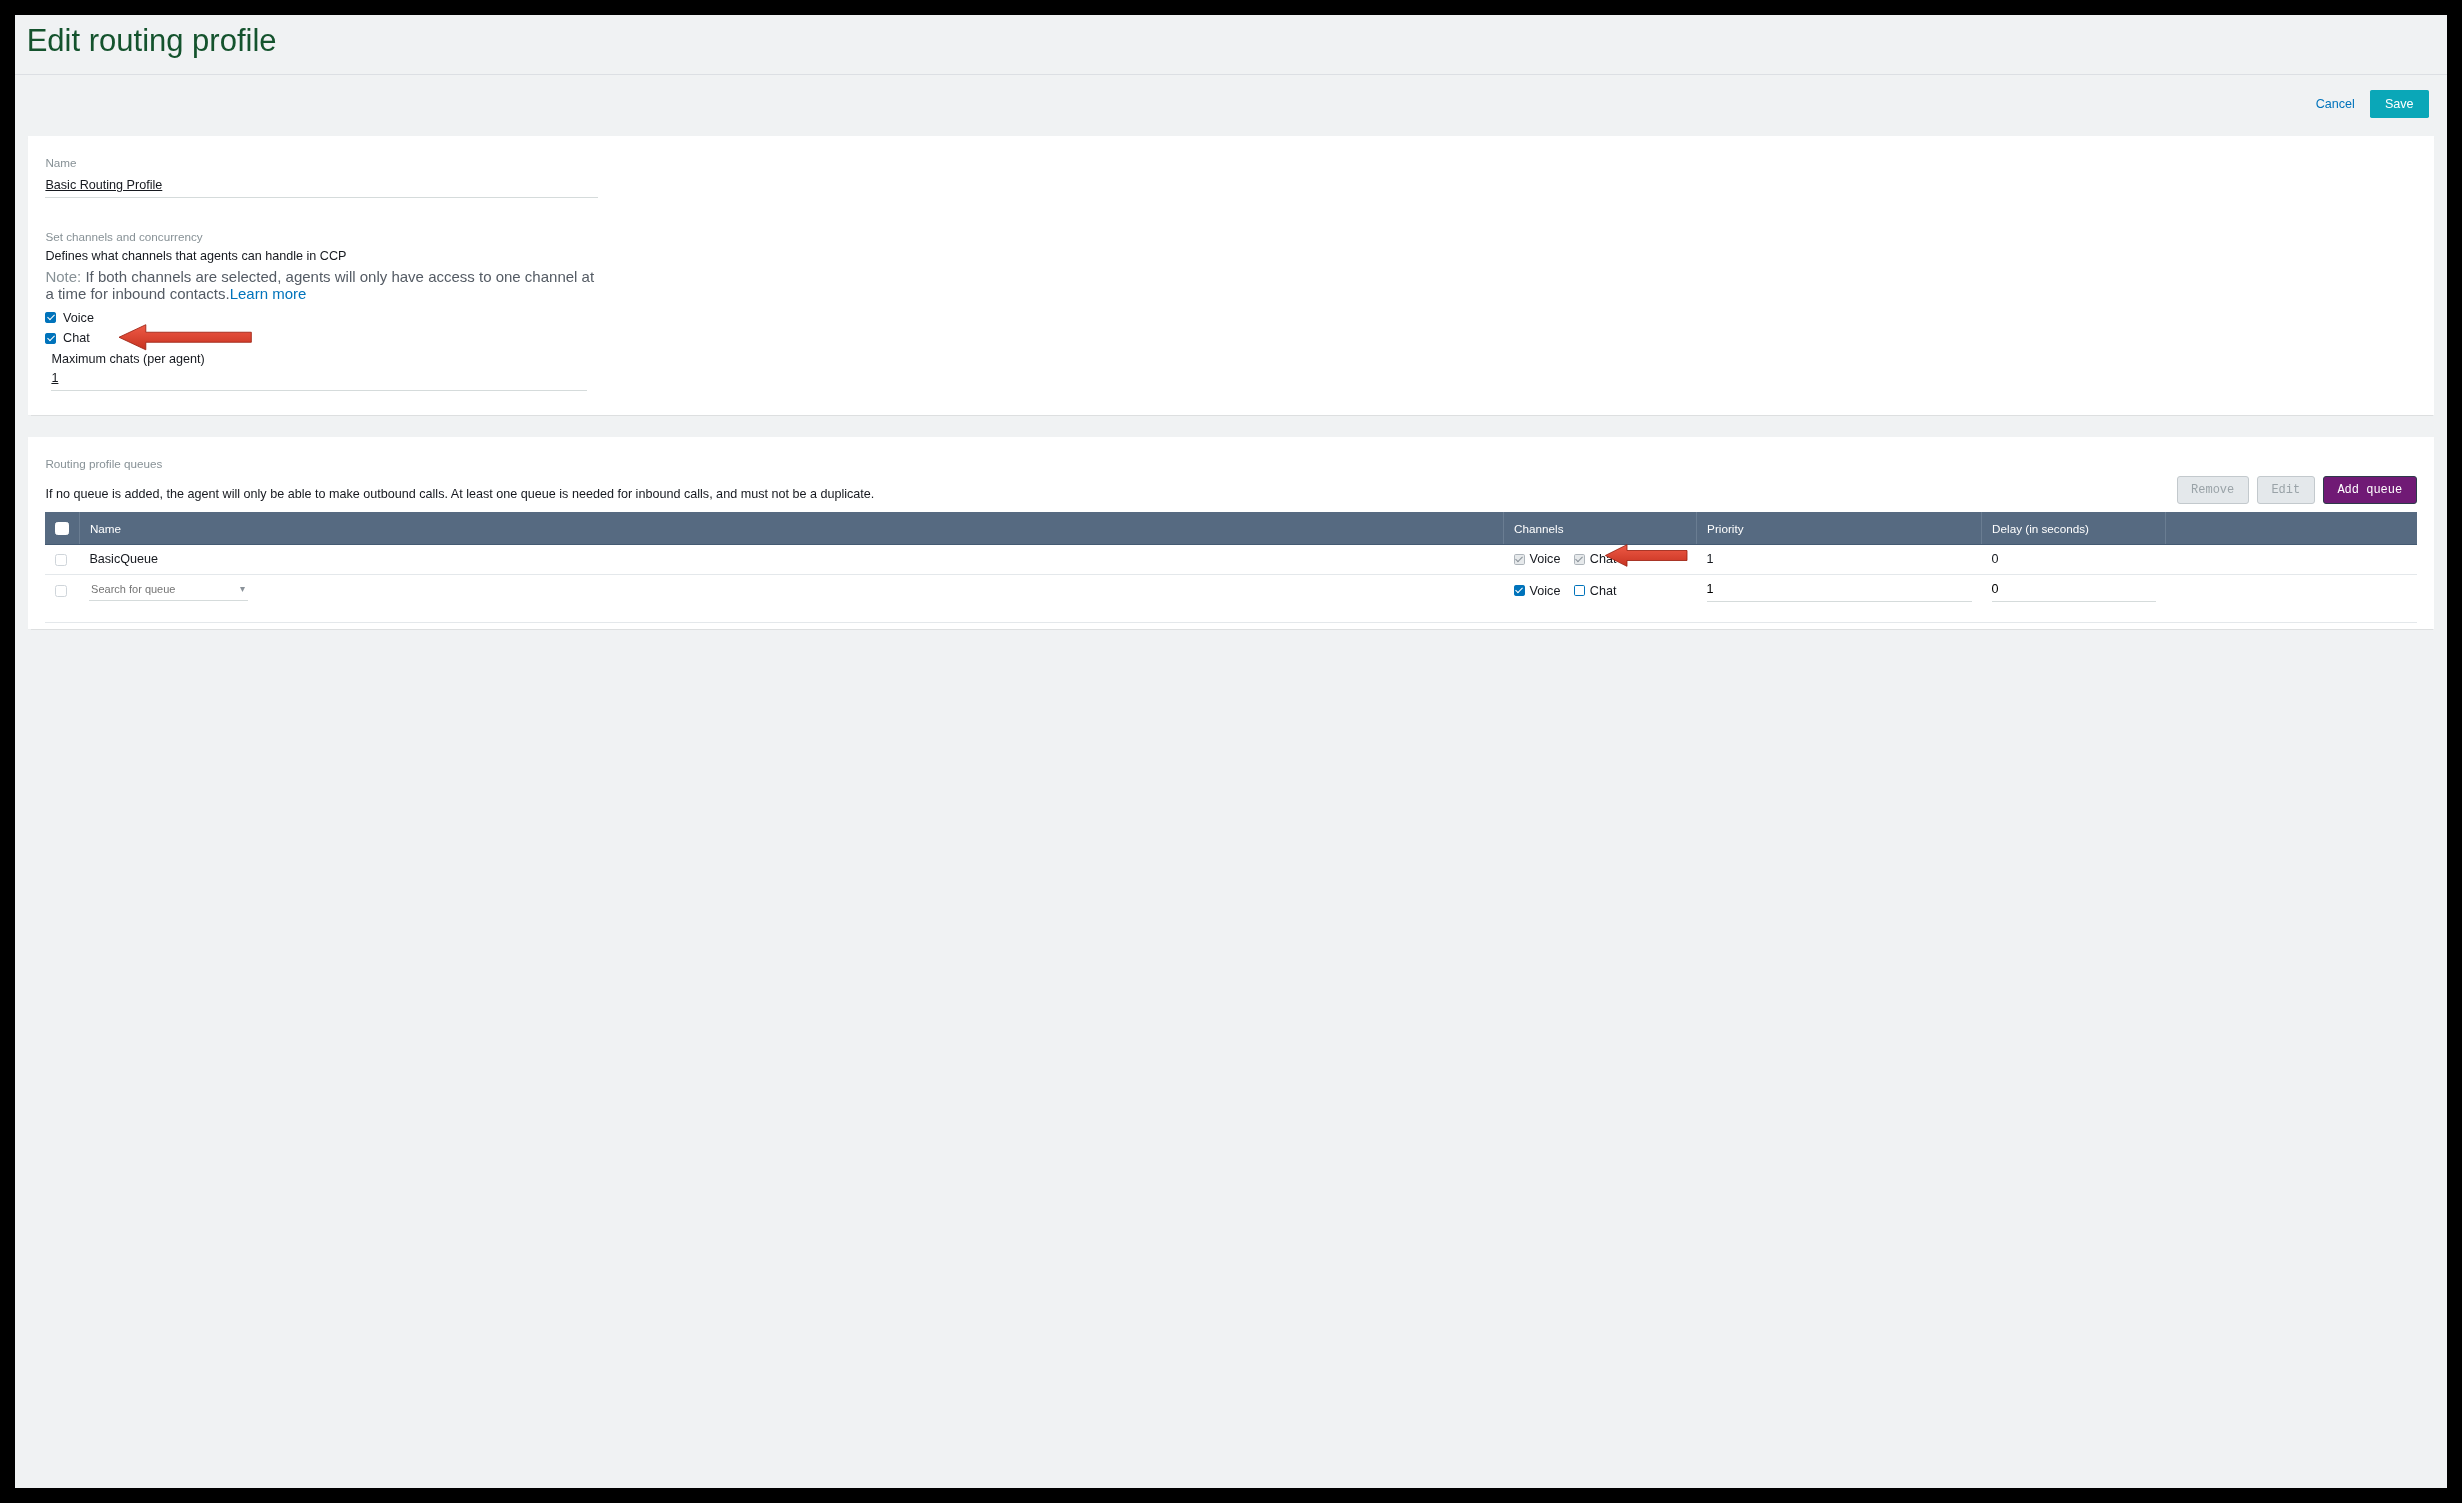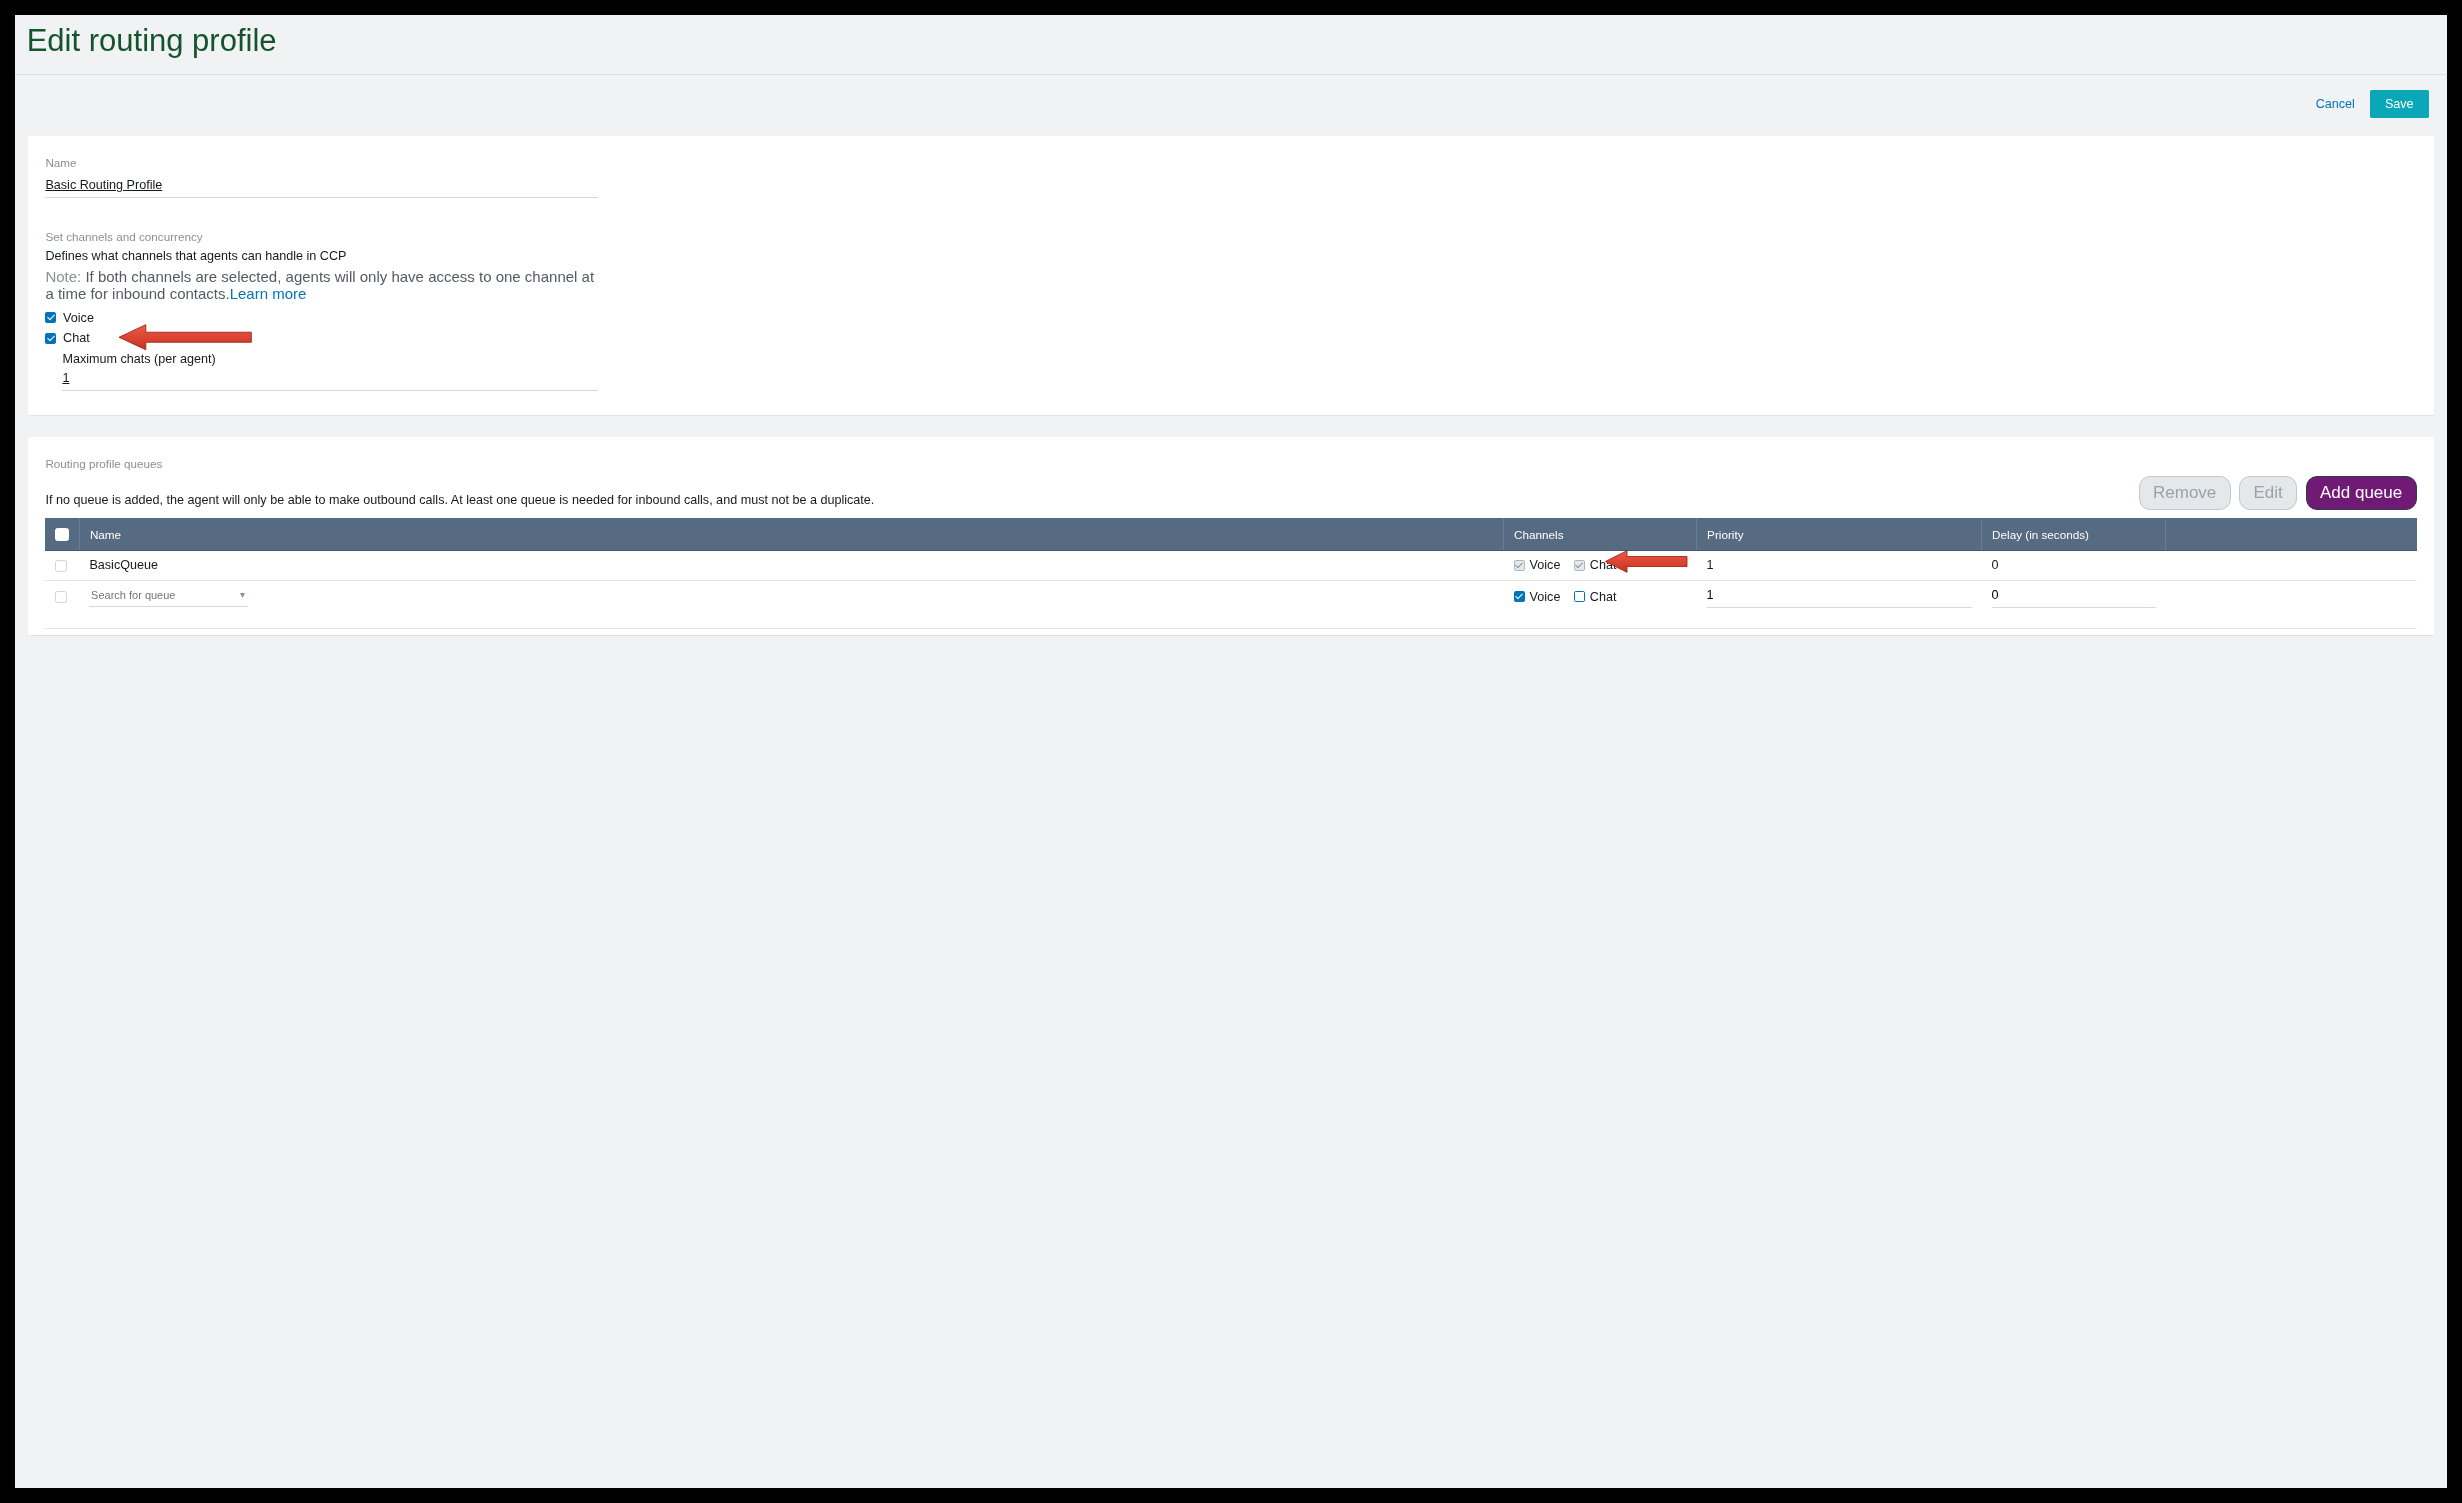--- a/index.html
+++ b/index.html
@@ -141,21 +141,21 @@
   }
   .aws-cb:disabled {
     border-color: #aeb5bb;
     background: #e6e9eb;
   }
   .aws-cb:disabled:checked::after {
     border-color: #8a9299;
   }
 
   .sub-indent {
-    margin-left: 17px;
+    margin-left: 6px;
     margin-top: 1.7px;
     max-width: 536px;
   }
   .sub-indent .sub-label {
     font-size: 12.6px;
     color: #16191f;
     margin-bottom: 1.7px;
     display: block;
   }
   .sub-indent .text-input { font-size: 12.6px; }
@@ -175,28 +175,28 @@
     gap: 17px;
     margin-bottom: 8.4px;
   }
   .queues-desc {
     font-size: 12.6px;
     color: #16191f;
     line-height: 1.5;
   }
   .queue-actions { display: flex; gap: 8.4px; flex-shrink: 0; }
   .qbtn {
-    font-size: 17px;
+    font-size: 12px;
     padding: 5.9px 13.4px;
     border: 0.8px solid #c3c9cd;
     background: #e4e8eb;
     color: #9aa3a8;
     cursor: default;
-    border-radius: 11px;
-    font-family: Liberation Sans, sans-serif;
+    border-radius: 3px;
+    font-family: Liberation Mono, monospace;
   }
   .qbtn.primary {
     background: #701a75;
     border-color: #2d3b4a;
     color: #fff;
     cursor: pointer;
   }
 
   
   .queue-table {

